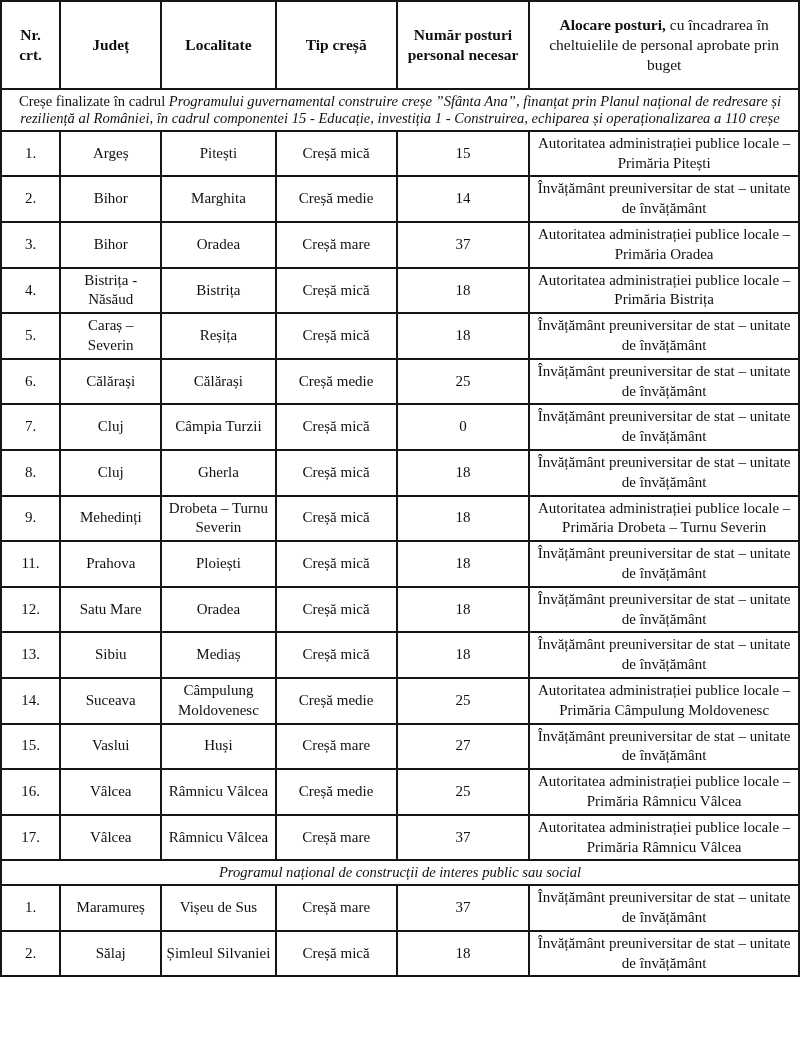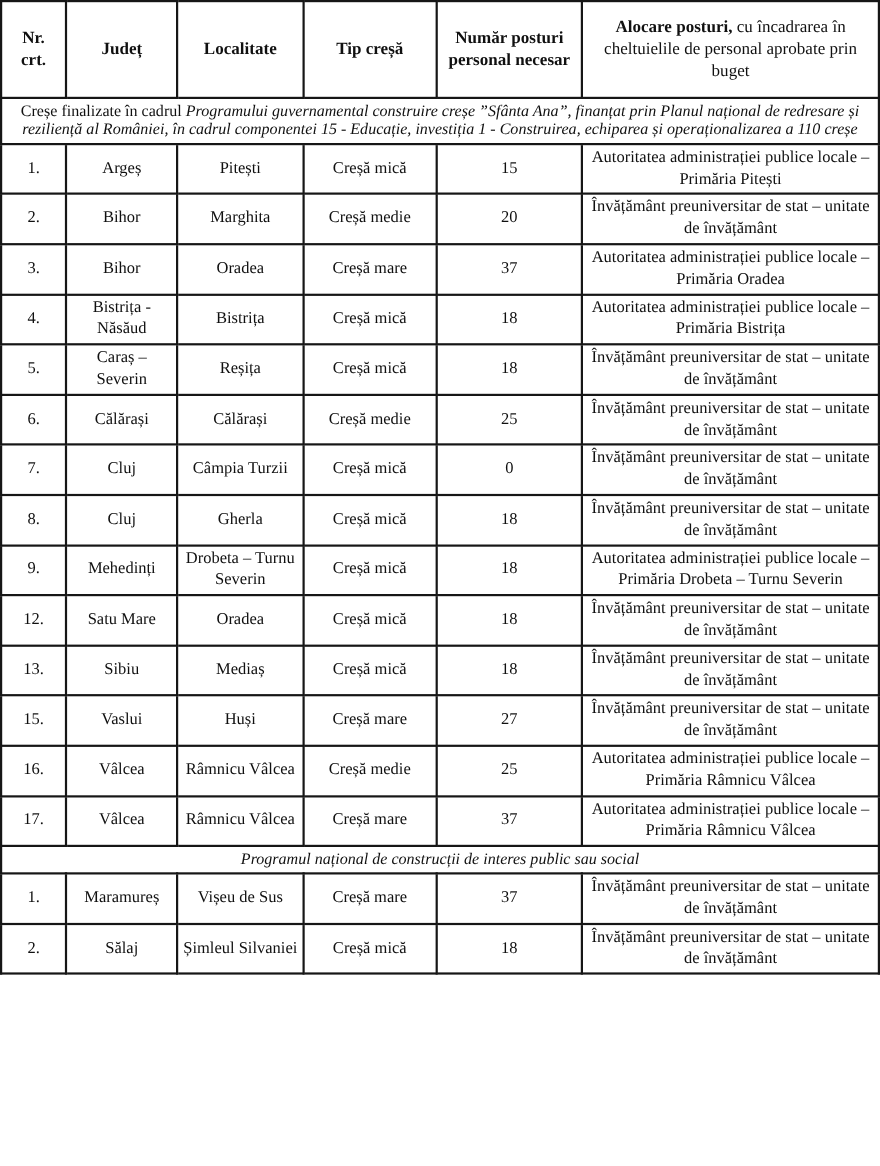--- a/index.html
+++ b/index.html
@@ -89,21 +89,21 @@
           <td class="c2">Pitești</td>
           <td class="c3">Creșă mică</td>
           <td class="c4">15</td>
           <td class="c5">Autoritatea administrației publice locale – Primăria Pitești</td>
         </tr>
         <tr class="data-row">
           <td class="c0">2.</td>
           <td class="c1">Bihor</td>
           <td class="c2">Marghita</td>
           <td class="c3">Creșă medie</td>
-          <td class="c4">20</td>
+          <td class="c4">14</td>
           <td class="c5">Învățământ preuniversitar de stat – unitate de învățământ</td>
         </tr>
         <tr class="data-row">
           <td class="c0">3.</td>
           <td class="c1">Bihor</td>
           <td class="c2">Oradea</td>
           <td class="c3">Creșă mare</td>
           <td class="c4">37</td>
           <td class="c5">Autoritatea administrației publice locale – Primăria Oradea</td>
         </tr>
@@ -149,34 +149,50 @@
         </tr>
         <tr class="data-row">
           <td class="c0">9.</td>
           <td class="c1">Mehedinți</td>
           <td class="c2">Drobeta – Turnu Severin</td>
           <td class="c3">Creșă mică</td>
           <td class="c4">18</td>
           <td class="c5">Autoritatea administrației publice locale – Primăria Drobeta – Turnu Severin</td>
         </tr>
         <tr class="data-row">
+          <td class="c0">11.</td>
+          <td class="c1">Prahova</td>
+          <td class="c2">Ploiești</td>
+          <td class="c3">Creșă mică</td>
+          <td class="c4">18</td>
+          <td class="c5">Învățământ preuniversitar de stat – unitate de învățământ</td>
+        </tr>
+        <tr class="data-row">
           <td class="c0">12.</td>
           <td class="c1">Satu Mare</td>
           <td class="c2">Oradea</td>
           <td class="c3">Creșă mică</td>
           <td class="c4">18</td>
           <td class="c5">Învățământ preuniversitar de stat – unitate de învățământ</td>
         </tr>
         <tr class="data-row">
           <td class="c0">13.</td>
           <td class="c1">Sibiu</td>
           <td class="c2">Mediaș</td>
           <td class="c3">Creșă mică</td>
           <td class="c4">18</td>
           <td class="c5">Învățământ preuniversitar de stat – unitate de învățământ</td>
+        </tr>
+        <tr class="data-row">
+          <td class="c0">14.</td>
+          <td class="c1">Suceava</td>
+          <td class="c2">Câmpulung Moldovenesc</td>
+          <td class="c3">Creșă medie</td>
+          <td class="c4">25</td>
+          <td class="c5">Autoritatea administrației publice locale – Primăria Câmpulung Moldovenesc</td>
         </tr>
         <tr class="data-row">
           <td class="c0">15.</td>
           <td class="c1">Vaslui</td>
           <td class="c2">Huși</td>
           <td class="c3">Creșă mare</td>
           <td class="c4">27</td>
           <td class="c5">Învățământ preuniversitar de stat – unitate de învățământ</td>
         </tr>
         <tr class="data-row">

